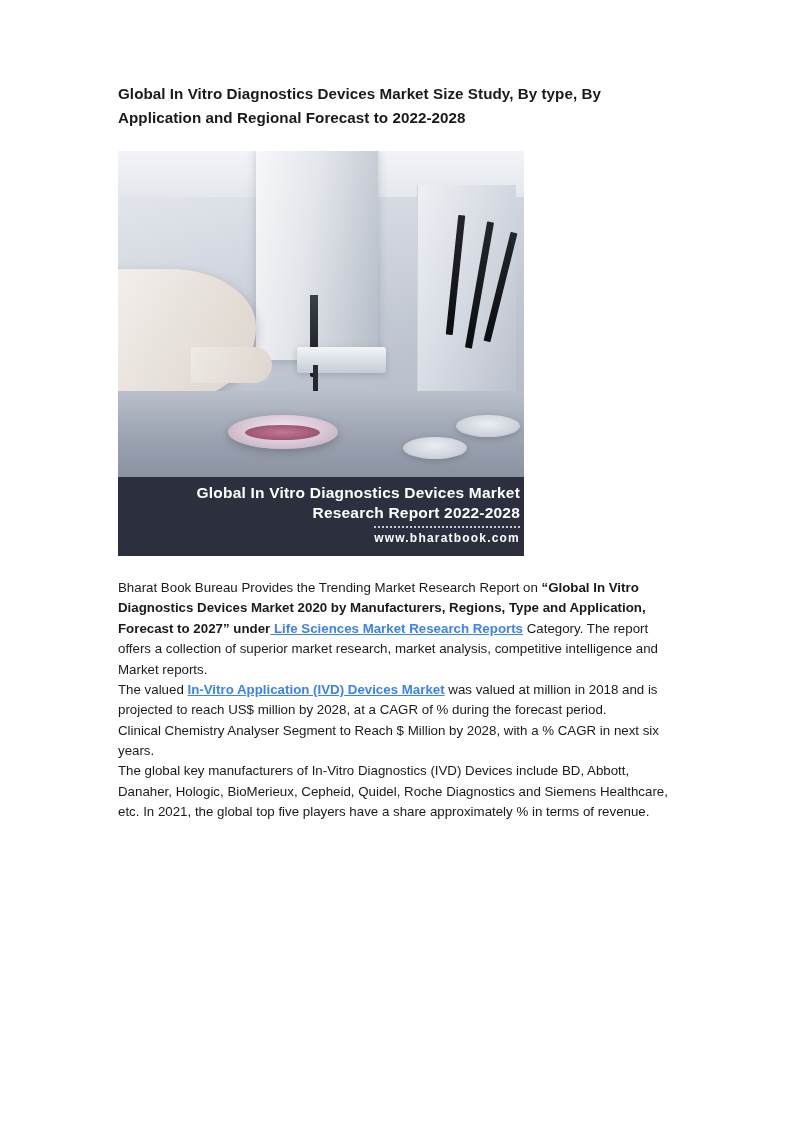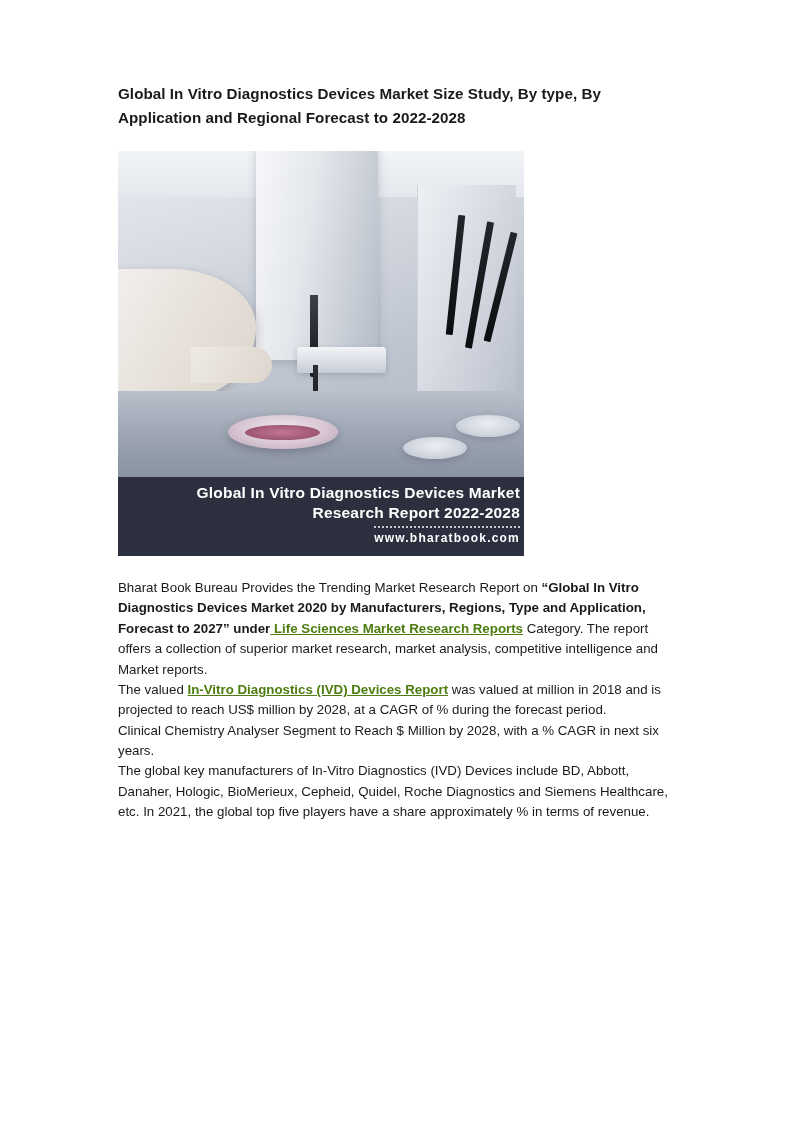--- a/index.html
+++ b/index.html
@@ -192,21 +192,21 @@
   }
   p.body {
     font-size: 13.3px;
     line-height: 1.53;
     color: #1a1a1a;
     margin: 0;
   }
   .para-intro { margin-bottom: 30px; }
   .b { font-weight: bold; }
   .link {
-    color: #4d7c0f;
+    color: #3b82f6;
     font-weight: bold;
     text-decoration: underline;
     cursor: pointer;
   }
   .block-lines p.body { margin: 0; }
 </style>
 </head>
 <body>
 
 <div class="page">
@@ -233,19 +233,19 @@
       </div>
       <div class="banner">
         <div class="b-line1">Global In Vitro Diagnostics Devices Market Research Report 2022-2028</div>
         <div class="b-line2">www.bharatbook.com</div>
       </div>
     </div>
 
     <p class="body para-intro"><span>Bharat Book Bureau Provides the Trending Market Research Report on </span><span class="b">“Global In Vitro Diagnostics Devices Market 2020 by Manufacturers, Regions, Type and Application, Forecast to 2027”</span><span class="b"> under</span><span class="link"> Life Sciences Market Research Reports</span><span> Category. The report offers a collection of superior market research, market analysis, competitive intelligence and Market reports.</span></p>
 
     <div class="block-lines">
-      <p class="body"><span>The valued </span><span class="link">In-Vitro Diagnostics (IVD) Devices Report</span><span> was valued at million in 2018 and is projected to reach US$ million by 2028, at a CAGR of % during the forecast period.</span></p>
+      <p class="body"><span>The valued </span><span class="link">In-Vitro Application (IVD) Devices Market</span><span> was valued at million in 2018 and is projected to reach US$ million by 2028, at a CAGR of % during the forecast period.</span></p>
       <p class="body">Clinical Chemistry Analyser Segment to Reach $ Million by 2028, with a % CAGR in next six years.</p>
       <p class="body">The global key manufacturers of In-Vitro Diagnostics (IVD) Devices include BD, Abbott, Danaher, Hologic, BioMerieux, Cepheid, Quidel, Roche Diagnostics and Siemens Healthcare, etc. In 2021, the global top five players have a share approximately % in terms of revenue.</p>
     </div>
 
   </div>
 </div>
 
 </body></html>

